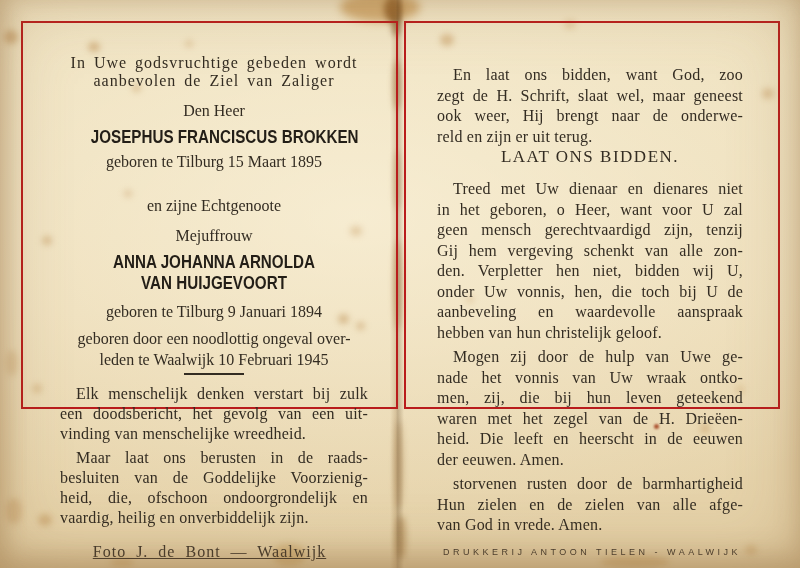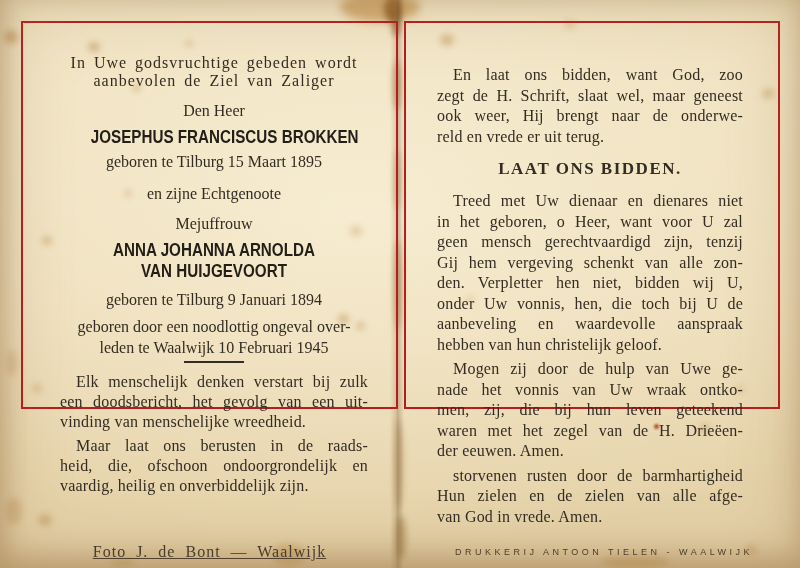--- a/index.html
+++ b/index.html
@@ -21,33 +21,33 @@
   .crease{position:absolute;left:390px;top:0;width:14px;height:568px;pointer-events:none;
     background:linear-gradient(90deg, rgba(120,85,40,0) 0%, rgba(140,100,50,.22) 40%, rgba(95,65,30,.30) 55%, rgba(120,85,40,0) 100%);}
   .content{position:absolute;top:0;font-size:16px;line-height:20px;}
   #left-content{left:37px;width:308px;padding-top:31px;}
   #right-content{left:31px;width:306px;padding-top:30px;}
   .ctr{text-align:center;}
   .intro{line-height:18px;letter-spacing:1px;word-spacing:3px;}
   .honorific{margin-top:11px;}
   .name{font-family:"Liberation Sans", sans-serif;font-weight:700;font-size:19px;line-height:21px;
         transform:scaleX(.8);transform-origin:50% 50%;white-space:nowrap;color:#231e17;}
-  .mt5{margin-top:5px;} .mt1{margin-top:9px;} .mt6{margin-top:6px;} .mt10{margin-top:10px;} .mt11{margin-top:12px;}
+  .mt5{margin-top:5px;} .mt1{margin-top:9px;} .mt6{margin-top:6px;} .mt10{margin-top:10px;} .mt11{margin-top:24px;}
   .lines21 .tl{line-height:21px;}
   .rule{width:60px;border-top:2px solid #332c22;margin:3px auto 0 auto;height:0;}
   .para{letter-spacing:.2px;}
   .para .tl{text-align:justify;text-align-last:justify;}
   .para .tl:last-child{text-align-last:left;}
   .para .tl:first-child{text-indent:16px;}
   .rp .tl{line-height:20.5px;}
   .p-mt9{margin-top:9px;} .p-mt4{margin-top:4px;font-family:Liberation Serif, serif;} .p-mt2{margin-top:4px;} .p-mt0{margin-top:12px;}
-  .prayer-heading{margin-top:12px;font-size:17px;line-height:20px;letter-spacing:1.5px;text-align:center;font-weight:bold;}
+  .prayer-heading{font-size:17px;line-height:20px;letter-spacing:1.5px;text-align:center;}
   .footer-left{position:absolute;left:21px;width:377px;top:543px;text-align:center;
     font-size:16px;letter-spacing:1px;word-spacing:5px;color:#3a332a;text-decoration:underline;}
-  .footer-right{position:absolute;left:416px;width:376px;top:547px;text-align:center;
+  .footer-right{position:absolute;left:404px;width:376px;top:547px;text-align:center;
     font-family:"Liberation Sans", sans-serif;font-size:9px;letter-spacing:3.5px;color:#3b342b;}
 </style>
 </head>
 <body>
 
 <div class="stain" style="left:340px;top:-8px;width:80px;height:30px;background:rgba(200,155,90,.75);filter:blur(4px);"></div>
 <div class="stain" style="left:384px;top:-4px;width:18px;height:26px;background:rgba(140,90,35,.8);"></div>
 <div class="stain" style="left:392px;top:14px;width:8px;height:22px;background:rgba(130,85,35,.7);"></div>
 <div class="stain" style="left:393px;top:60px;width:8px;height:50px;background:rgba(150,100,45,.45);"></div>
 <div class="stain" style="left:394px;top:150px;width:7px;height:60px;background:rgba(160,115,60,.35);"></div>
@@ -100,50 +100,52 @@
         <div class="tl">leden te Waalwijk 10 Februari 1945</div>
       </div>
     <div class="rule"></div>
     <div class="para p-mt9">
         <div class="tl">Elk menschelijk denken verstart bij zulk</div>
         <div class="tl">een doodsbericht, het gevolg van een uit-</div>
         <div class="tl">vinding van menschelijke wreedheid.</div>
       </div>
     <div class="para p-mt4">
         <div class="tl">Maar laat ons berusten in de raads-</div>
+        <div class="tl">besluiten van de Goddelijke Voorzienig-</div>
         <div class="tl">heid, die, ofschoon ondoorgrondelijk en</div>
         <div class="tl">vaardig, heilig en onverbiddelijk zijn.</div>
       </div>
   </div>
 </div>
 
 <div id="right-frame" class="page-frame">
   <div id="right-content" class="content rp">
     <div class="para p-mt0">
         <div class="tl">En laat ons bidden, want God, zoo</div>
         <div class="tl">zegt de H. Schrift, slaat wel, maar geneest</div>
         <div class="tl">ook weer, Hij brengt naar de onderwe-</div>
-        <div class="tl">reld en vrede er uit terug.</div>
+        <div class="tl">reld en zijn er uit terug.</div>
       </div>
     <div class="prayer-heading">LAAT ONS BIDDEN.</div>
     <div class="para p-mt0">
         <div class="tl">Treed met Uw dienaar en dienares niet</div>
         <div class="tl">in het geboren, o Heer, want voor U zal</div>
         <div class="tl">geen mensch gerechtvaardigd zijn, tenzij</div>
         <div class="tl">Gij hem vergeving schenkt van alle zon-</div>
         <div class="tl">den.  Verpletter hen niet, bidden wij U,</div>
         <div class="tl">onder Uw vonnis, hen, die toch bij U de</div>
         <div class="tl">aanbeveling en waardevolle aanspraak</div>
         <div class="tl">hebben van hun christelijk geloof.</div>
       </div>
     <div class="para p-mt2">
         <div class="tl">Mogen zij door de hulp van Uwe ge-</div>
         <div class="tl">nade het vonnis van Uw wraak ontko-</div>
         <div class="tl">men, zij, die bij hun leven geteekend</div>
         <div class="tl">waren met het zegel van de H. Drieëen-</div>
+        <div class="tl">heid. Die leeft en heerscht in de eeuwen</div>
         <div class="tl">der eeuwen. Amen.</div>
       </div>
     <div class="para p-mt2">
         <div class="tl">storvenen rusten door de barmhartigheid</div>
         <div class="tl">Hun zielen en de zielen van alle afge-</div>
         <div class="tl">van God in vrede. Amen.</div>
       </div>
   </div>
 </div>
 

